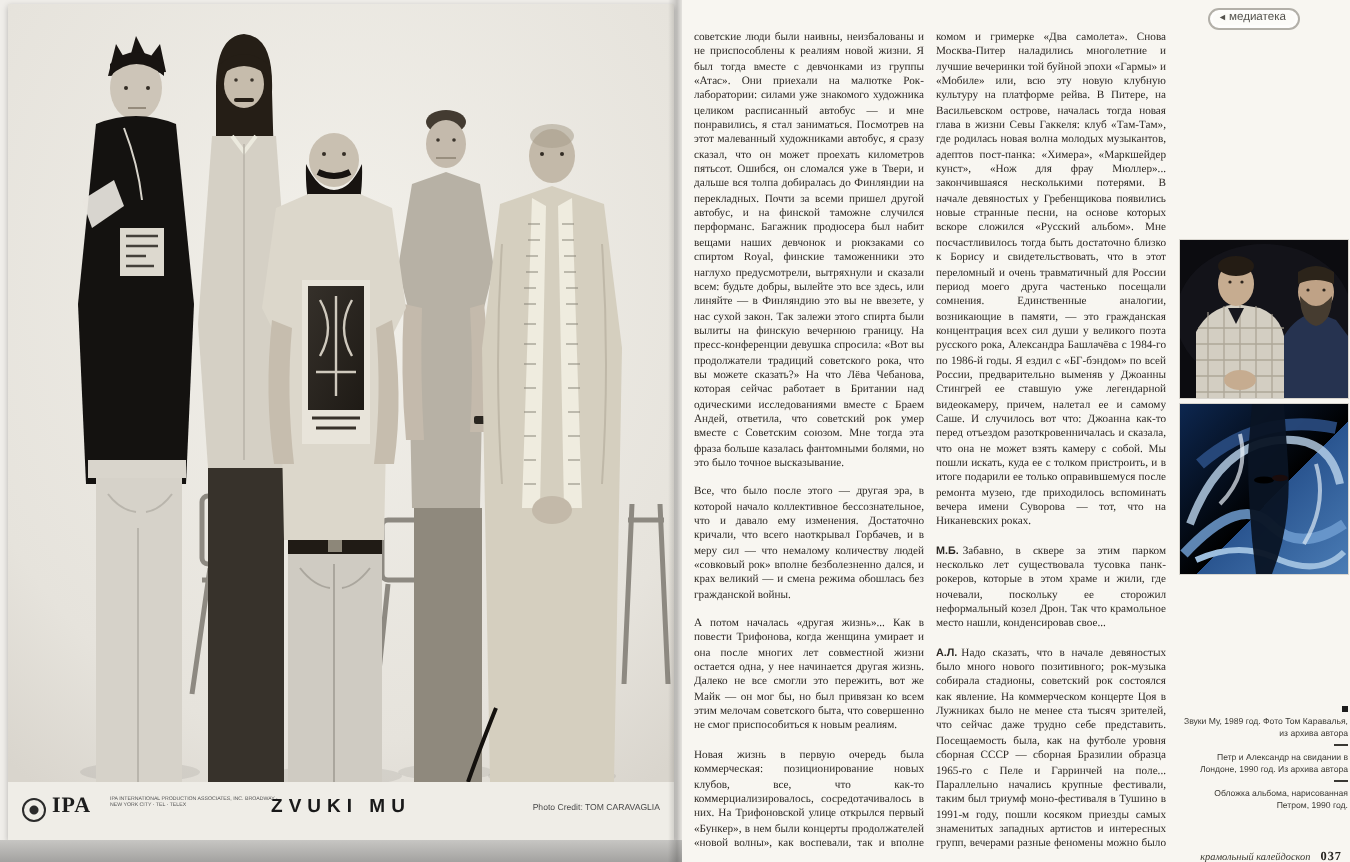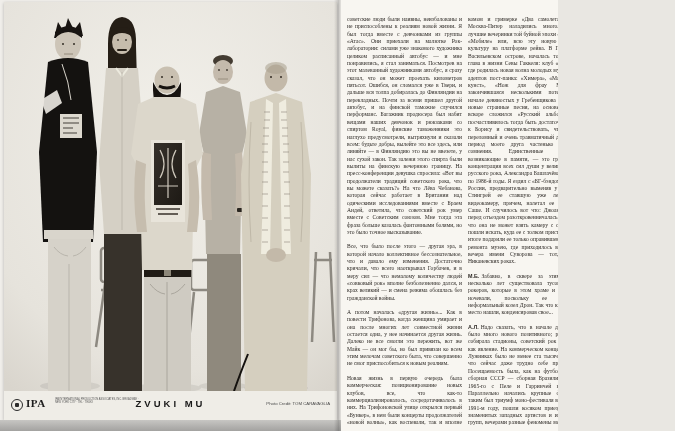--- a/index.html
+++ b/index.html
@@ -1,16 +1,16 @@
 <!DOCTYPE html>
 <html><head>
 <meta charset="utf-8">
 <style>
   html,body{margin:0;padding:0;background:#e9e7e2;}
-  .scan{position:relative;width:558px;height:431px;background:#f0eeea;overflow:hidden;
+  .scan{position:relative;width:675px;height:431px;background:#f0eeea;overflow:hidden;
         font-family:"Liberation Serif", serif;}
   
   .left-page{position:absolute;left:4px;top:2px;width:333px;height:418px;
              background:#edebe5;box-shadow:0 1px 3px rgba(0,0,0,.25);}
   .band-photo{position:absolute;left:0;top:0;width:333px;height:389px;display:block;}
   .photo-caption-strip{position:absolute;left:0;top:389px;width:333px;height:29px;background:#efede7;}
   .agency{position:absolute;left:7px;top:6px;width:140px;height:20px;}
   .ipa-globe{position:absolute;left:0;top:2px;width:10px;height:10px;border:1.5px solid #2b2b2b;
              border-radius:50%;background:
              radial-gradient(circle at 50% 50%, #2b2b2b 0 2px, transparent 2.5px);}

